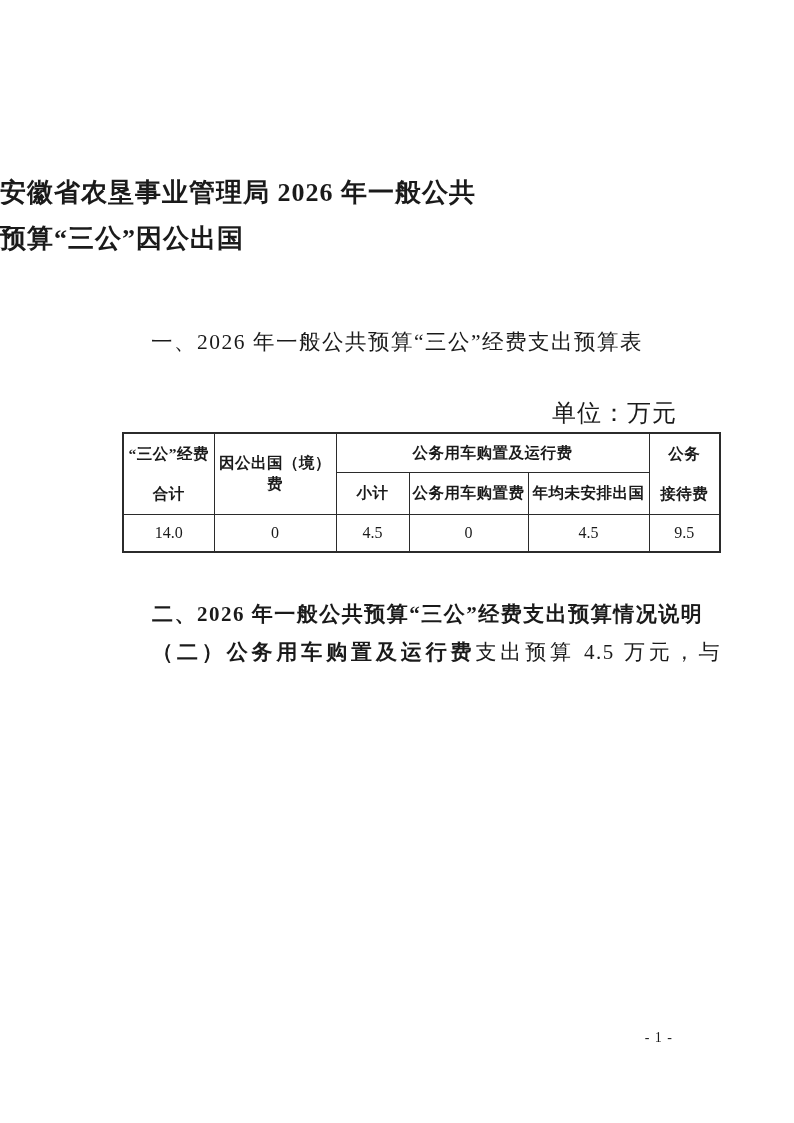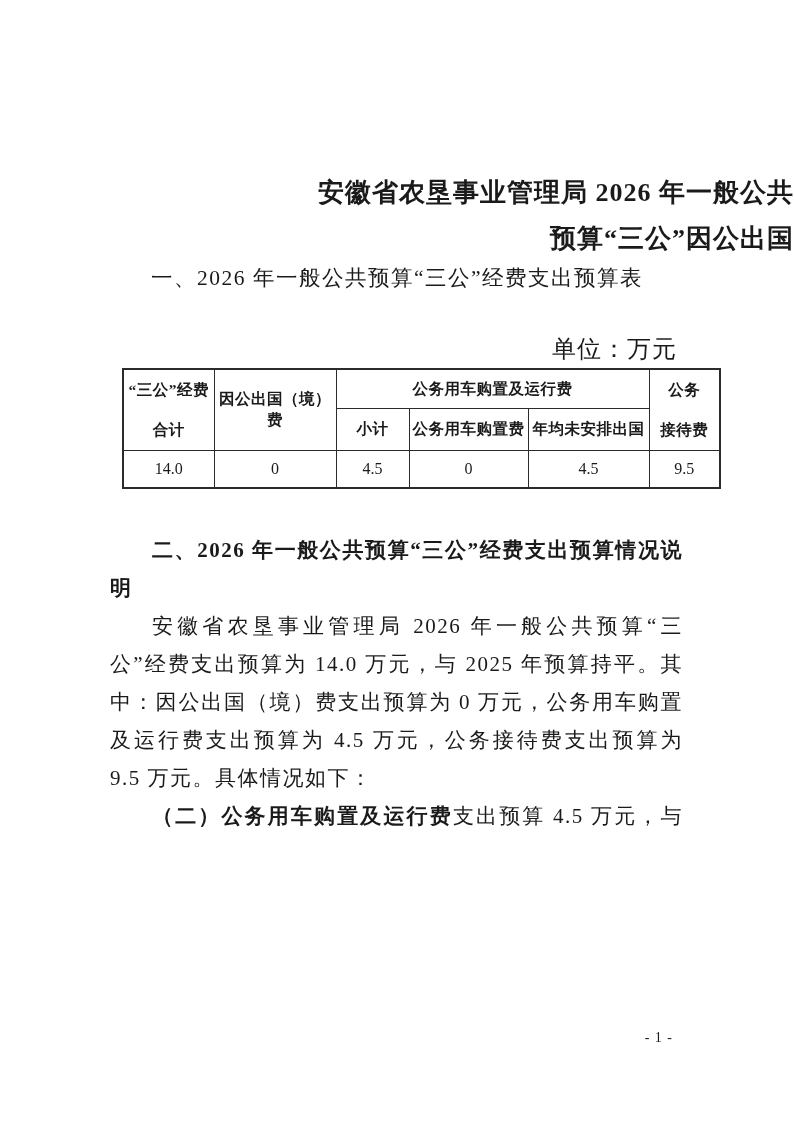--- a/index.html
+++ b/index.html
@@ -9,27 +9,28 @@
     width: 794px;
     height: 1123px;
     margin: 0 auto;
     background: #ffffff;
     font-family: "Liberation Serif", "DejaVu Serif", serif;
     color: #1a1a1a;
     overflow: hidden;
   }
   .doc-title {
     margin-top: 170px;
-    text-align: right;
+    text-align: left;
     font-size: 26px;
     font-weight: bold;
     line-height: 46px;
     letter-spacing: 1px;
   }
   .section1-heading {
+    margin-top: 64px;
     text-align: center;
     font-size: 21.5px;
     line-height: 32px;
     letter-spacing: 1.5px;
   }
   .table-area {
     margin: 42px 87px 0 110px; 
   }
   .unit-line {
     text-align: right;
@@ -59,21 +60,21 @@
   }
   th.two-line { line-height: 40px; }
   tr.hdr-row1 th { height: 37px; }
   tr.hdr-row2 th { height: 39px; }
   tr.data-row td {
     height: 37px;
     font-size: 16px;
     font-weight: normal;
   }
   .body-text {
-    margin: 42px 111px 0 110px; 
+    margin: 42px 73px 0 110px; 
     font-size: 21px;
     line-height: 38px;
     letter-spacing: 1.5px;
     text-align: justify;
     text-align-last: left;
   }
   .section2-heading {
     font-weight: bold;
     text-indent: 2em;
   }
@@ -138,21 +139,20 @@
         <td>4.5</td>
         <td>9.5</td>
       </tr>
     </tbody>
       </table>
   </div>
 
   <div class="body-text">
     <div class="section2-heading">二、2026 年一般公共预算“三公”经费支出预算情况说明</div>
 
-    <p class="para"><span class="lead"></span><span>安徽省农垦事业管理局 2026 年一般公共预算“三公”经费支出预算为 14.0 万元，与 2025 年预算持平。其中：因公出国（境）费支出预算为 0 万元，公务用车购置及运行费支出预算为 4.5 万元，公务接待费支出预算为 9.5 万元。具体情况如下：</span></p>
 
 
     <p class="para force-justify"><span class="lead">（二）公务用车购置及运行费</span><span>支出预算 4.5 万元，与</span></p>
   </div>
 
   <div class="footer-pagenum">- 1 -</div>
 
 </div>
 
 </body></html>

